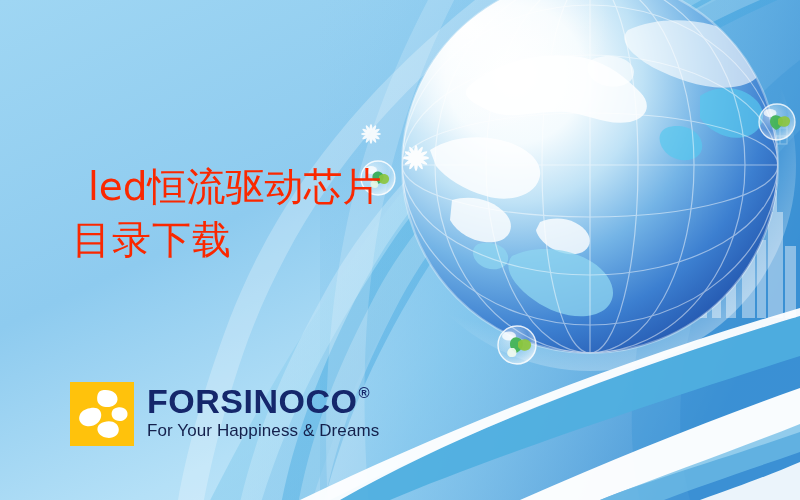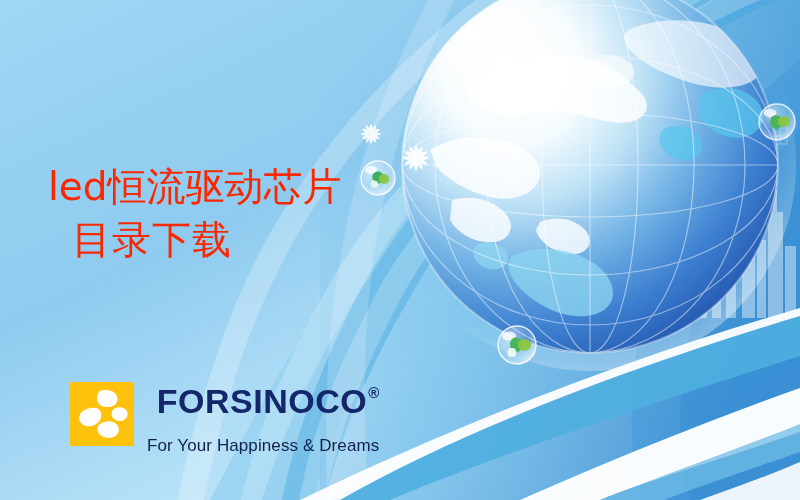--- a/index.html
+++ b/index.html
@@ -29,21 +29,21 @@
     pointer-events:auto;
   }
   .headline-line{
     color:#FA2800;
     font-size:39px;
     line-height:53px;
     font-weight:400;
     white-space:nowrap;
     font-family:"DejaVu Sans","Liberation Sans",sans-serif;
   }
-  .headline-line.l1{ padding-left:48px; }
+  .headline-line.l1{ padding-left:88px; }
   .headline-line.l2{ padding-left:72px; letter-spacing:1px; }
 
   
   .logo-lockup{
     position:absolute;
     left:70px; top:382px;
     display:flex;
     align-items:flex-start;
     z-index:40;
   }
@@ -52,21 +52,20 @@
     background:#FFC20C;
     position:relative;
     flex:0 0 auto;
   }
   .logo-mark svg{ display:block; width:64px; height:64px; }
   .logo-text{
     margin-left:13px;
     padding-top:2px;
     display:flex;
     flex-direction:column;
-    align-items:flex-end;
   }
   .brand-row{
     display:flex;
     align-items:flex-start;
     line-height:1;
   }
   .brand-name{
     font-size:34px;
     font-weight:bold;
     color:#15276B;
@@ -75,21 +74,21 @@
   }
   .brand-reg{
     font-size:15px;
     font-weight:bold;
     color:#15276B;
     margin-top:1px;
     margin-left:1px;
     font-family:"Liberation Sans","DejaVu Sans",sans-serif;
   }
   .brand-tagline{
-    margin-top:18px;
+    margin-top:3px;
     font-size:17px;
     color:#14204C;
     letter-spacing:0.1px;
     font-family:"Liberation Sans","DejaVu Sans",sans-serif;
   }
 </style>
 </head>
 <body>
 
 <div class="banner">

